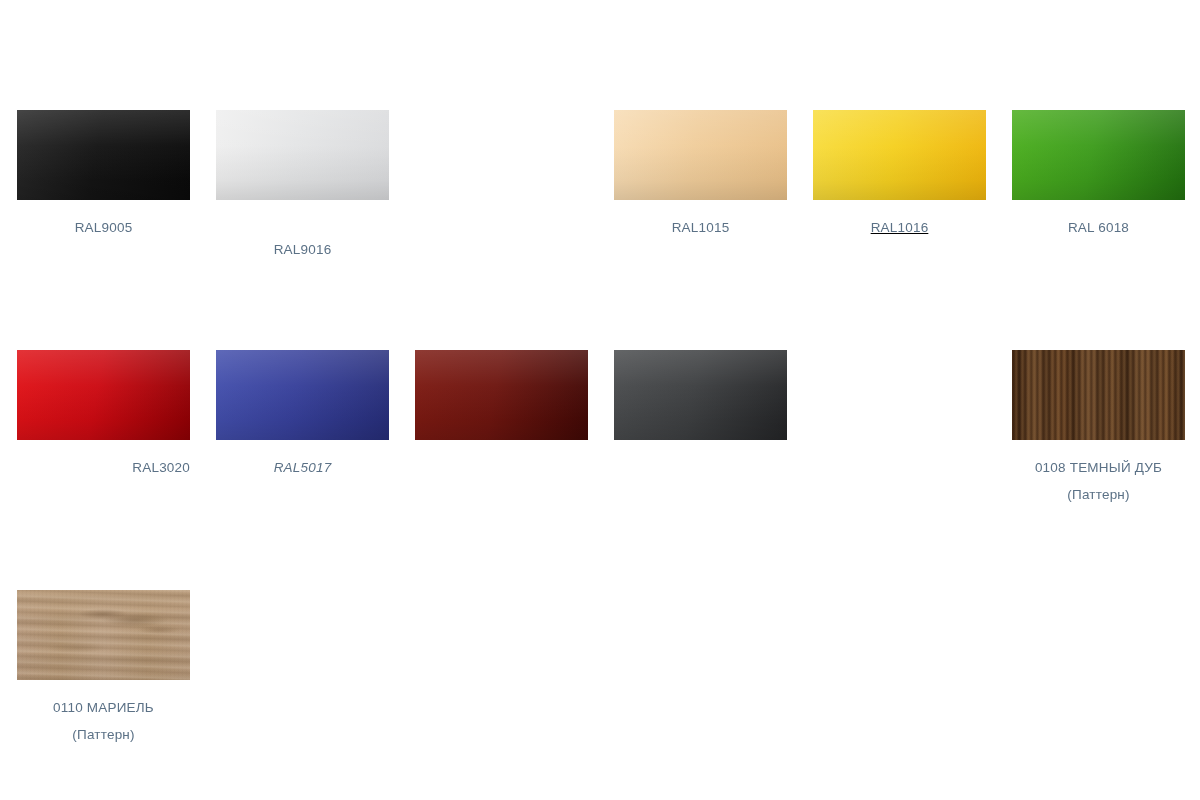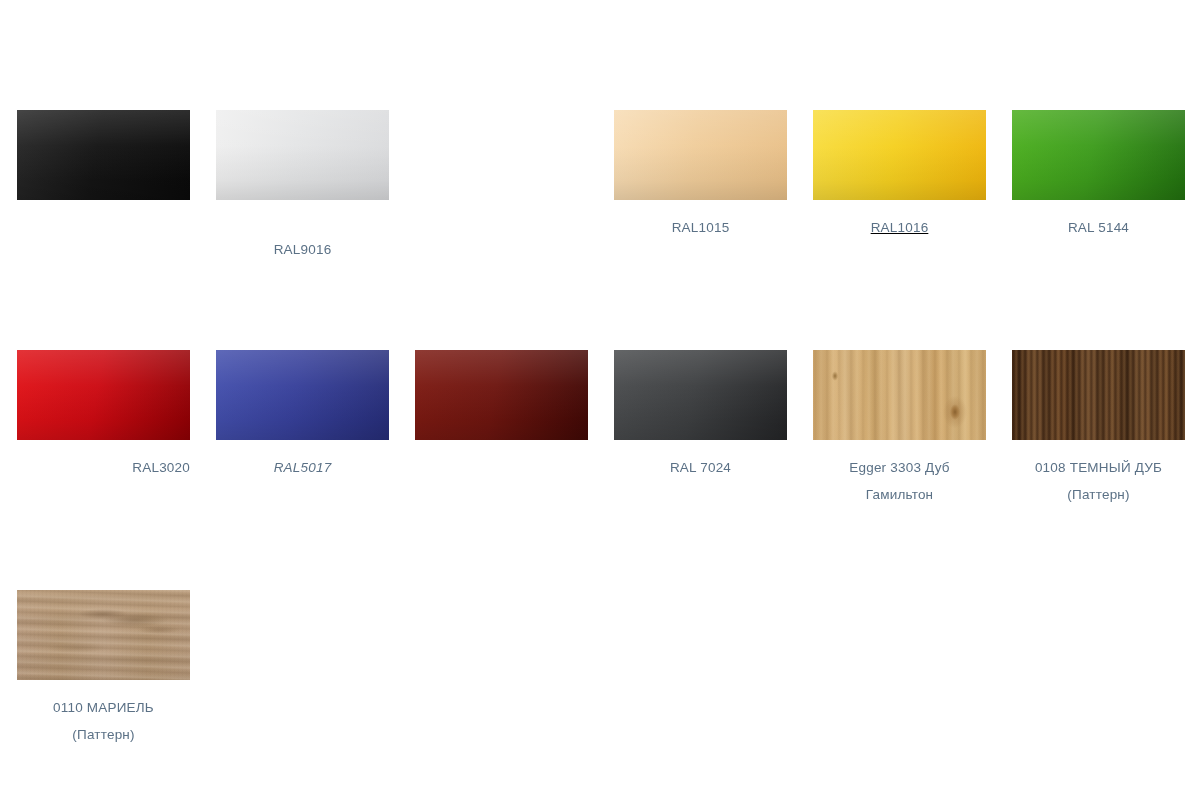--- a/index.html
+++ b/index.html
@@ -139,20 +139,21 @@
   }
 </style>
 </head>
 <body style="background: rgb(255, 255, 255);">
 
 <div id="swatch-grid">
     <div class="swatch-cell" style="grid-area: 1 / 1;">
       <div class="swatch-chip" style="background: linear-gradient(100deg, rgb(39, 39, 39) 0%, rgb(20, 20, 20) 46%, rgb(10, 10, 10) 100%);">
         <div class="sheen" style="background: linear-gradient(rgba(255, 255, 255, 0.14) 0%, rgba(255, 255, 255, 0.03) 40%, rgba(0, 0, 0, 0.05) 78%, rgba(0, 0, 0, 0.12) 100%);"></div>
       </div>
+      <div class="swatch-label" style="color: rgb(91, 113, 134);">RAL9005</div>
     </div>
     <div class="swatch-cell" style="grid-area: 1 / 2;">
       <div class="swatch-chip" style="background: linear-gradient(100deg, rgb(239, 239, 239) 0%, rgb(228, 229, 230) 46%, rgb(217, 218, 220) 100%);">
         <div class="sheen" style="background: linear-gradient(rgba(255, 255, 255, 0.14) 0%, rgba(255, 255, 255, 0.03) 40%, rgba(0, 0, 0, 0.05) 78%, rgba(0, 0, 0, 0.12) 100%);"></div>
       </div>
       <div class="swatch-label" style="color: rgb(91, 113, 134); margin-top: 36px;">RAL9016</div>
     </div>
     <div class="swatch-cell" style="grid-area: 1 / 4;">
       <div class="swatch-chip" style="background: linear-gradient(100deg, rgb(247, 220, 180) 0%, rgb(240, 205, 155) 46%, rgb(232, 191, 135) 100%);">
         <div class="sheen" style="background: linear-gradient(rgba(255, 255, 255, 0.14) 0%, rgba(255, 255, 255, 0.03) 40%, rgba(0, 0, 0, 0.05) 78%, rgba(0, 0, 0, 0.12) 100%);"></div>
@@ -162,21 +163,21 @@
     <div class="swatch-cell" style="grid-area: 1 / 5; text-decoration: underline;">
       <div class="swatch-chip" style="background: linear-gradient(100deg, rgb(248, 221, 63) 0%, rgb(245, 208, 32) 46%, rgb(238, 180, 12) 100%);">
         <div class="sheen" style="background: linear-gradient(rgba(255, 255, 255, 0.14) 0%, rgba(255, 255, 255, 0.03) 40%, rgba(0, 0, 0, 0.05) 78%, rgba(0, 0, 0, 0.12) 100%);"></div>
       </div>
       <div class="swatch-label" style="color: rgb(91, 113, 134);">RAL1016</div>
     </div>
     <div class="swatch-cell" style="grid-area: 1 / 6;">
       <div class="swatch-chip" style="background: linear-gradient(100deg, rgb(76, 175, 31) 0%, rgb(61, 156, 28) 46%, rgb(34, 112, 15) 100%);">
         <div class="sheen" style="background: linear-gradient(rgba(255, 255, 255, 0.14) 0%, rgba(255, 255, 255, 0.03) 40%, rgba(0, 0, 0, 0.05) 78%, rgba(0, 0, 0, 0.12) 100%);"></div>
       </div>
-      <div class="swatch-label" style="color: rgb(91, 113, 134);">RAL 5144</div>
+      <div class="swatch-label" style="color: rgb(91, 113, 134);">RAL 6018</div>
     </div>
     <div class="swatch-cell" style="grid-area: 2 / 1;">
       <div class="swatch-chip" style="background: linear-gradient(100deg, rgb(224, 18, 23) 0%, rgb(204, 10, 18) 46%, rgb(142, 0, 4) 100%);">
         <div class="sheen" style="background: linear-gradient(rgba(255, 255, 255, 0.14) 0%, rgba(255, 255, 255, 0.03) 40%, rgba(0, 0, 0, 0.05) 78%, rgba(0, 0, 0, 0.12) 100%);"></div>
       </div>
       <div class="swatch-label" style="color: rgb(91, 113, 134); text-align: right;">RAL3020</div>
     </div>
     <div class="swatch-cell" style="grid-area: 2 / 2;">
       <div class="swatch-chip" style="background: linear-gradient(100deg, rgb(68, 80, 173) 0%, rgb(55, 64, 154) 46%, rgb(38, 45, 120) 100%);">
         <div class="sheen" style="background: linear-gradient(rgba(255, 255, 255, 0.14) 0%, rgba(255, 255, 255, 0.03) 40%, rgba(0, 0, 0, 0.05) 78%, rgba(0, 0, 0, 0.12) 100%);"></div>
@@ -185,26 +186,20 @@
     </div>
     <div class="swatch-cell" style="grid-area: 2 / 3;">
       <div class="swatch-chip" style="background: linear-gradient(100deg, rgb(125, 26, 18) 0%, rgb(109, 21, 15) 46%, rgb(64, 8, 5) 100%);">
         <div class="sheen" style="background: linear-gradient(rgba(255, 255, 255, 0.14) 0%, rgba(255, 255, 255, 0.03) 40%, rgba(0, 0, 0, 0.05) 78%, rgba(0, 0, 0, 0.12) 100%);"></div>
       </div>
     </div>
     <div class="swatch-cell" style="grid-area: 2 / 4;">
       <div class="swatch-chip" style="background: linear-gradient(100deg, rgb(74, 76, 78) 0%, rgb(61, 63, 65) 46%, rgb(36, 37, 39) 100%);">
         <div class="sheen" style="background: linear-gradient(rgba(255, 255, 255, 0.14) 0%, rgba(255, 255, 255, 0.03) 40%, rgba(0, 0, 0, 0.05) 78%, rgba(0, 0, 0, 0.12) 100%);"></div>
       </div>
-      <div class="swatch-label" style="color: rgb(91, 113, 134);">RAL 7024</div>
-    </div>
-    <div class="swatch-cell" style="grid-area: 2 / 5;">
-      <div class="swatch-chip wood-light"></div>
-      <div class="swatch-label" style="color: rgb(91, 113, 134);">Egger 3303 Дуб
-Гамильтон</div>
     </div>
     <div class="swatch-cell" style="grid-area: 2 / 6;">
       <div class="swatch-chip wood-dark"></div>
       <div class="swatch-label" style="color: rgb(91, 113, 134);">0108 ТЕМНЫЙ ДУБ
 (Паттерн)</div>
     </div>
     <div class="swatch-cell" style="grid-area: 3 / 1;">
       <div class="swatch-chip wood-mariel"></div>
       <div class="swatch-label" style="color: rgb(91, 113, 134); text-align: center;">0110 МАРИЕЛЬ
 (Паттерн)</div>

